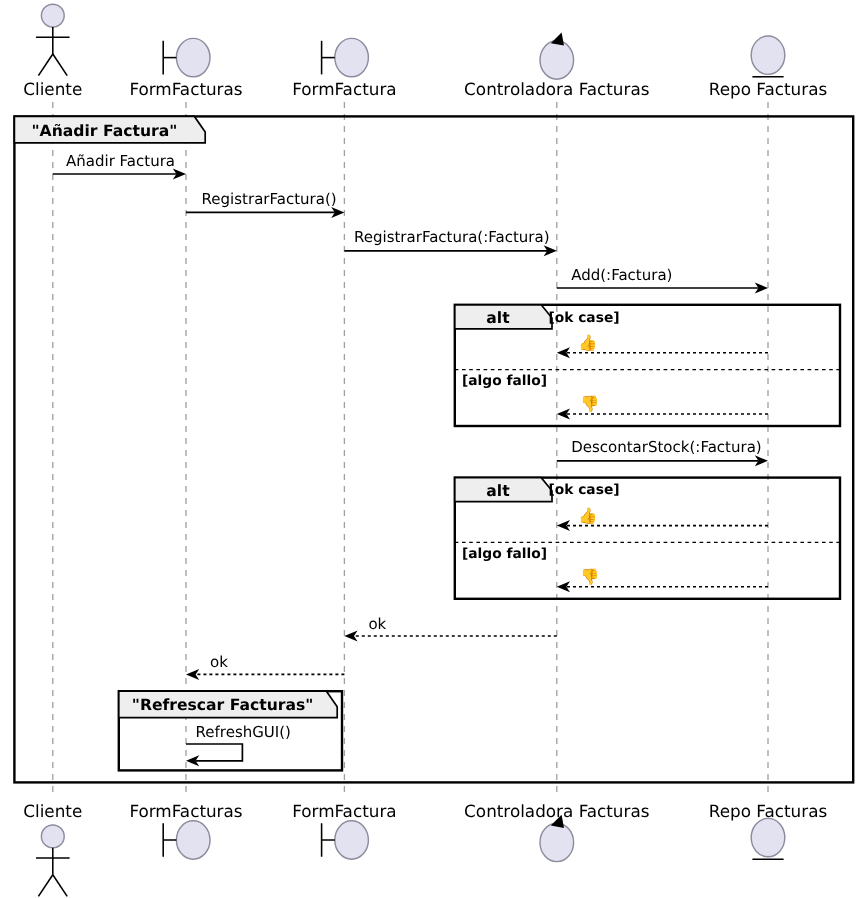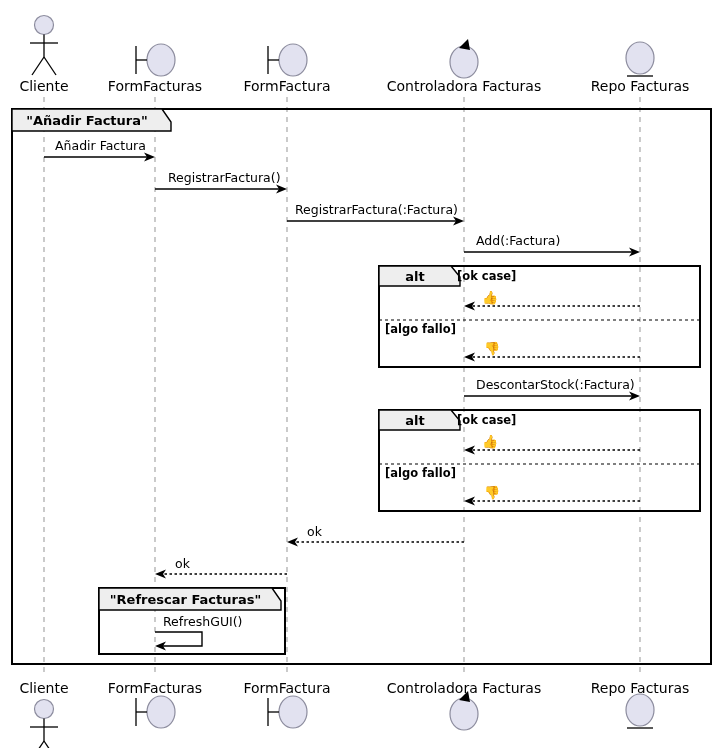--- a/index.html
+++ b/index.html
@@ -10,21 +10,21 @@
   }
   body {
     font-family: "DejaVu Sans", sans-serif;
     width: 717px;
     height: 748px;
     position: relative;
     overflow: hidden;
   }
   #diagram-root {
     position: absolute;
-    left: 0; top: 12px;
+    left: 0; top: 0;
     width: 717px;
     height: 588px;
     text-decoration: underline;
   }
   svg#seq-svg {
     display: block;
     width: 717px;
     height: 748px;
   }
   text {

